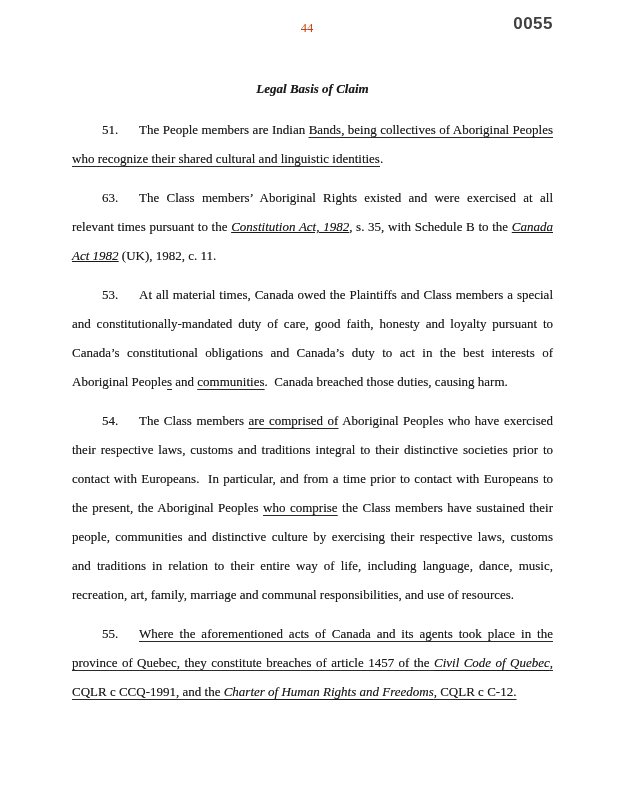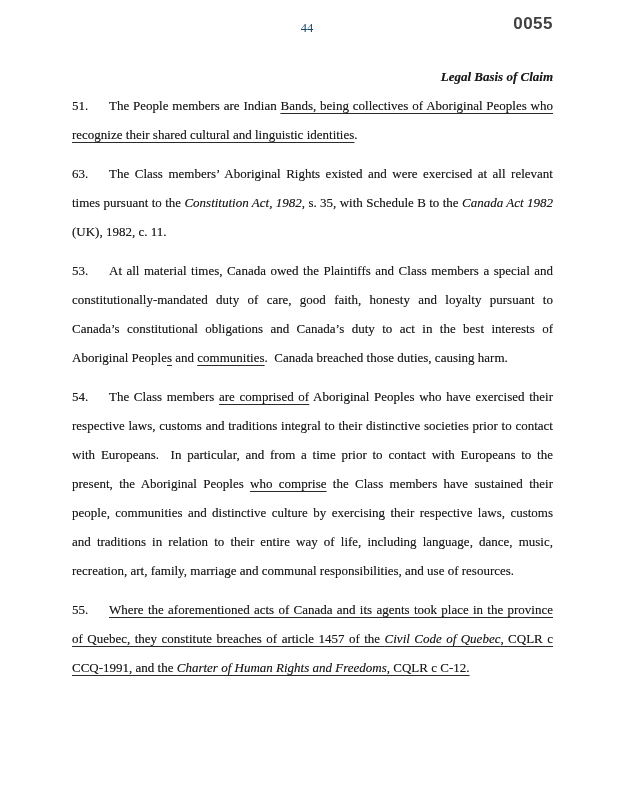--- a/index.html
+++ b/index.html
@@ -16,21 +16,21 @@
     font-family: "Liberation Serif", serif;
     overflow: hidden;
   }
   .page-number {
     position: absolute;
     top: 21px;
     left: 0;
     width: 614px;
     text-align: center;
     font-size: 12.5px;
-    color: #0c4a6e;
+    color: #c2410c;
   }
   .bates-number {
     position: absolute;
     top: 14px;
     right: 71px;
     font-family: "Liberation Sans", sans-serif;
     font-weight: bold;
     font-size: 17px;
     letter-spacing: 0.5px;
     color: #404040;
@@ -44,40 +44,42 @@
     line-height: 29px;
     text-align: justify;
     text-shadow: 0 0 0.4px rgba(0,0,0,0.45);
   }
   .content p {
     margin: 0 0 10px 0;
   }
   p.heading {
     font-weight: bold;
     font-style: italic;
-    margin: 0;
-    text-align: right;
+    margin: 12px;
+    text-align: center;
   }
   p.heading.u {
     text-decoration: underline;
     text-decoration-thickness: 1.4px;
     text-underline-offset: 3px;
   }
   .pnum {
     display: inline-block;
     width: 37px;
+    margin-left: 30px;
   }
   .u {
     text-decoration: underline;
     text-decoration-thickness: 1.2px;
     text-underline-offset: 3px;
     text-decoration-color: #2a2a2a;
   }
   .i {
     font-style: italic;
+    text-decoration: underline;
   }
 </style>
 </head>
 <body>
 
 <div class="page">
 
   <div class="page-number">44</div>
 
   <div class="bates-number">0055</div>

